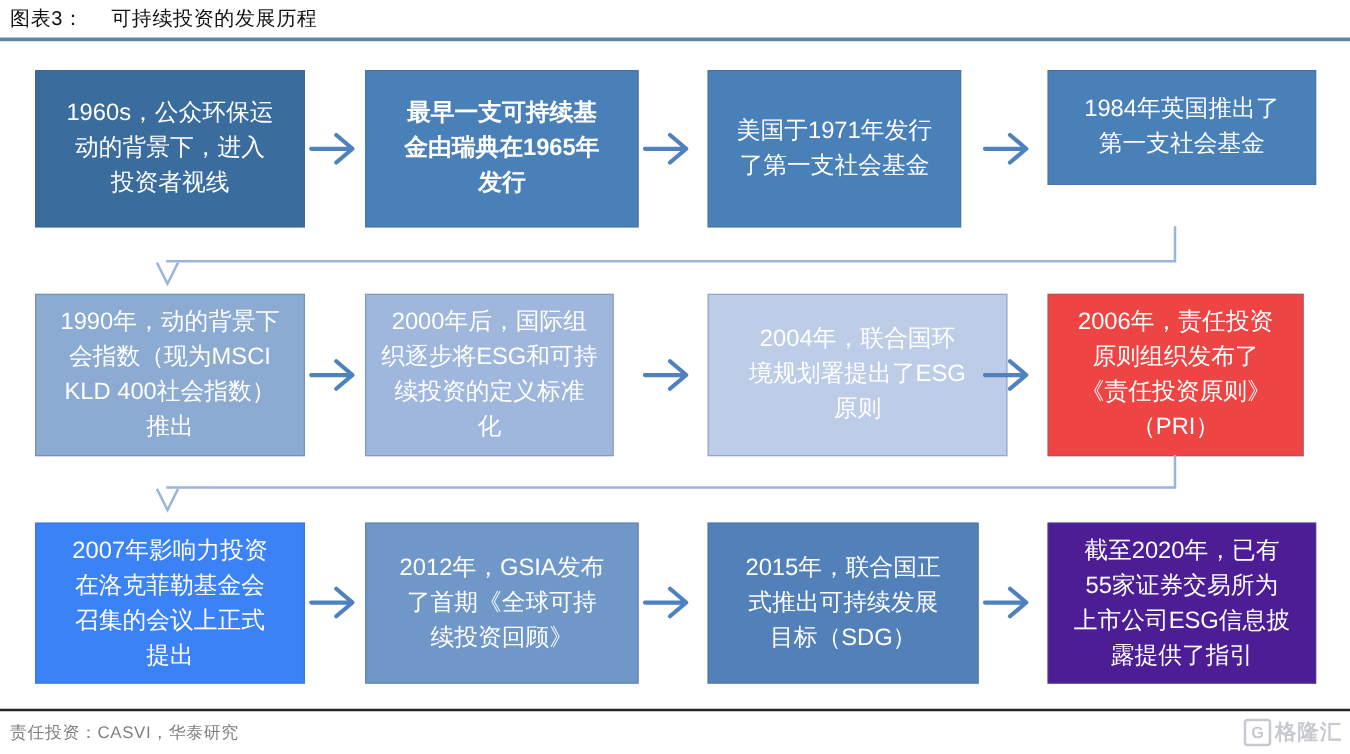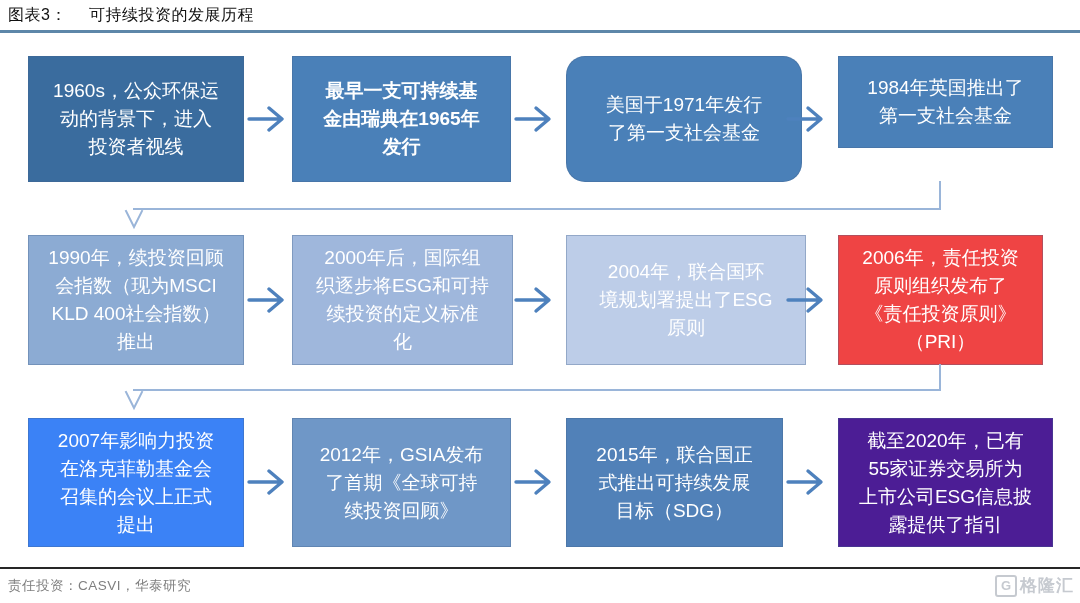--- a/index.html
+++ b/index.html
@@ -68,46 +68,46 @@
   <span class="tag">图表3：</span><span>可持续投资的发展历程</span>
 </div>
 <div class="title-underline"></div>
 
 <div class="box" style="left: 28px; top: 56px; width: 216px; height: 126px; background-color: rgb(58, 108, 158);">1960s，公众环保运
 动的背景下，进入
 投资者视线</div>
 <div class="box" style="left: 292px; top: 56px; width: 219px; height: 126px; background-color: rgb(74, 128, 184); font-weight: bold;">最早一支可持续基
 金由瑞典在1965年
 发行</div>
-<div class="box" style="left: 566px; top: 56px; width: 236px; height: 126px; background-color: rgb(74, 128, 184); border-radius: 19px;">美国于1971年发行
+<div class="box" style="left: 566px; top: 56px; width: 203px; height: 126px; background-color: rgb(74, 128, 184);">美国于1971年发行
 了第一支社会基金</div>
 <div class="box" style="left: 838px; top: 56px; width: 215px; height: 92px; background-color: rgb(74, 128, 184);">1984年英国推出了
 第一支社会基金</div>
 
 <div class="arrow" style="left:247px;top:104px;">
     <svg viewBox="0 0 46 30">
       <path d="M2 15 H34 M22 4 L35 15 L22 26"></path>
     </svg>
   </div>
 <div class="arrow" style="left:514px;top:104px;">
     <svg viewBox="0 0 46 30">
       <path d="M2 15 H34 M22 4 L35 15 L22 26"></path>
     </svg>
   </div>
 <div class="arrow" style="left:786px;top:104px;">
     <svg viewBox="0 0 46 30">
       <path d="M2 15 H34 M22 4 L35 15 L22 26"></path>
     </svg>
   </div>
 
-<div class="box" style="left: 28px; top: 235px; width: 216px; height: 130px; background-color: rgb(140, 171, 211);">1990年，续投资回顾
+<div class="box" style="left: 28px; top: 235px; width: 216px; height: 130px; background-color: rgb(140, 171, 211);">1990年，动的背景下
 会指数（现为MSCI
 KLD 400社会指数）
 推出</div>
-<div class="box" style="left: 292px; top: 235px; width: 221px; height: 130px; background-color: rgb(159, 183, 220);">2000年后，国际组
+<div class="box" style="left: 292px; top: 235px; width: 199px; height: 130px; background-color: rgb(159, 183, 220);">2000年后，国际组
 织逐步将ESG和可持
 续投资的定义标准
 化</div>
 <div class="box" style="left: 566px; top: 235px; width: 240px; height: 130px; background-color: rgb(189, 205, 232);">2004年，联合国环
 境规划署提出了ESG
 原则</div>
 <div class="box" style="left: 838px; top: 235px; width: 205px; height: 130px; background-color: #ef4444;">2006年，责任投资
 原则组织发布了
 《责任投资原则》
 （PRI）</div>

